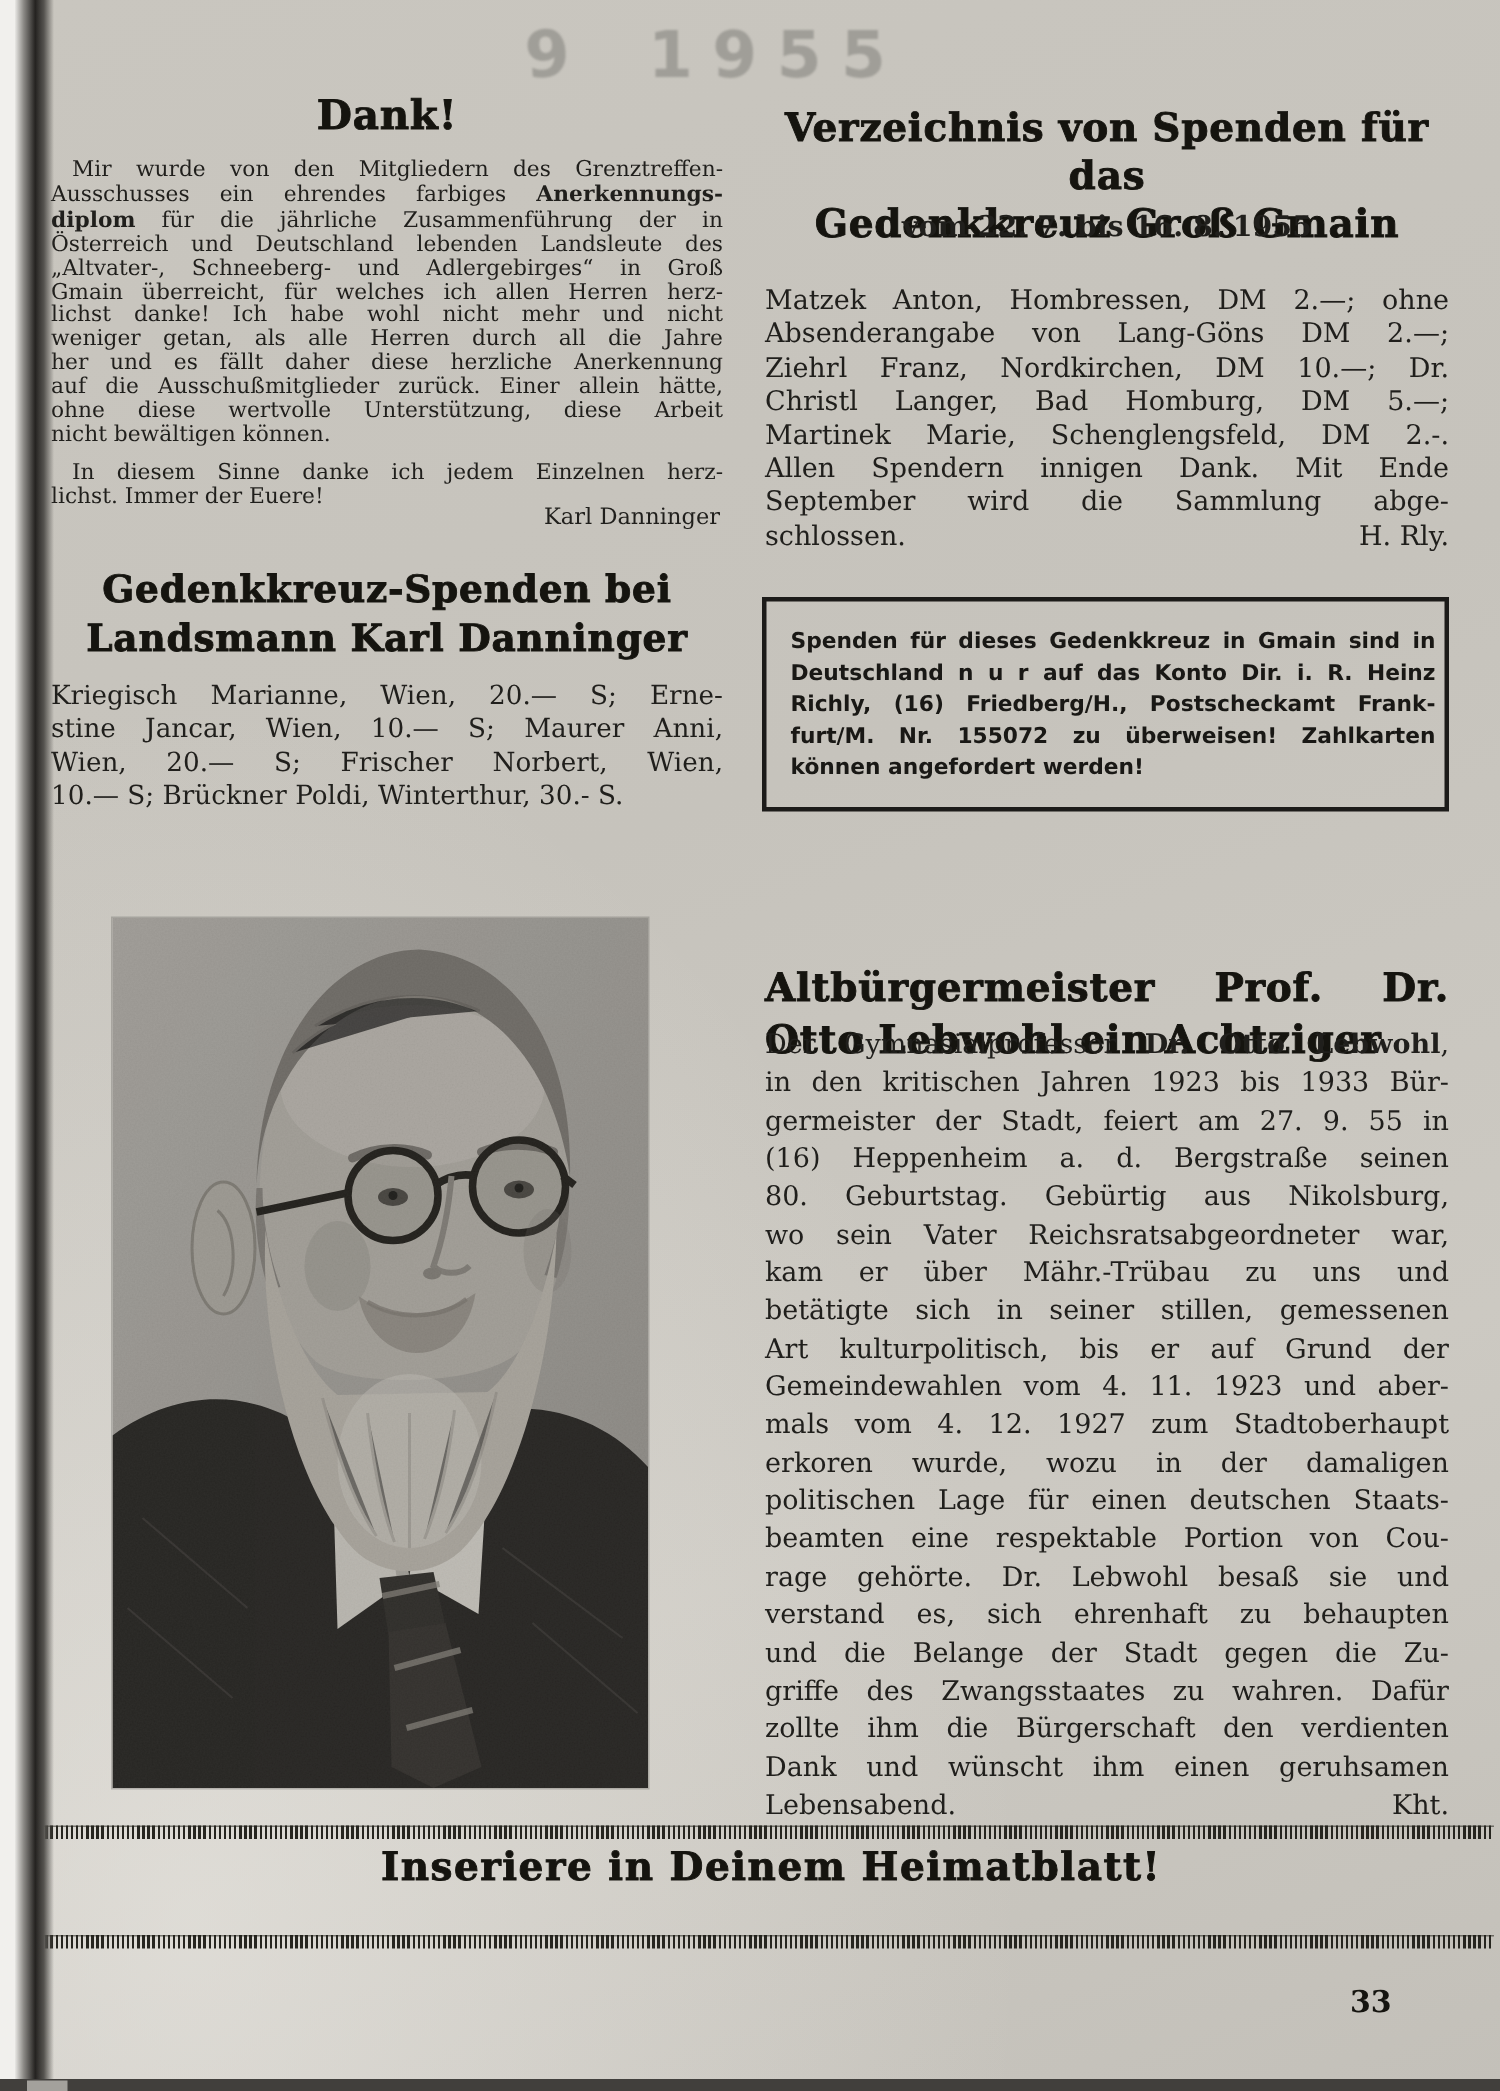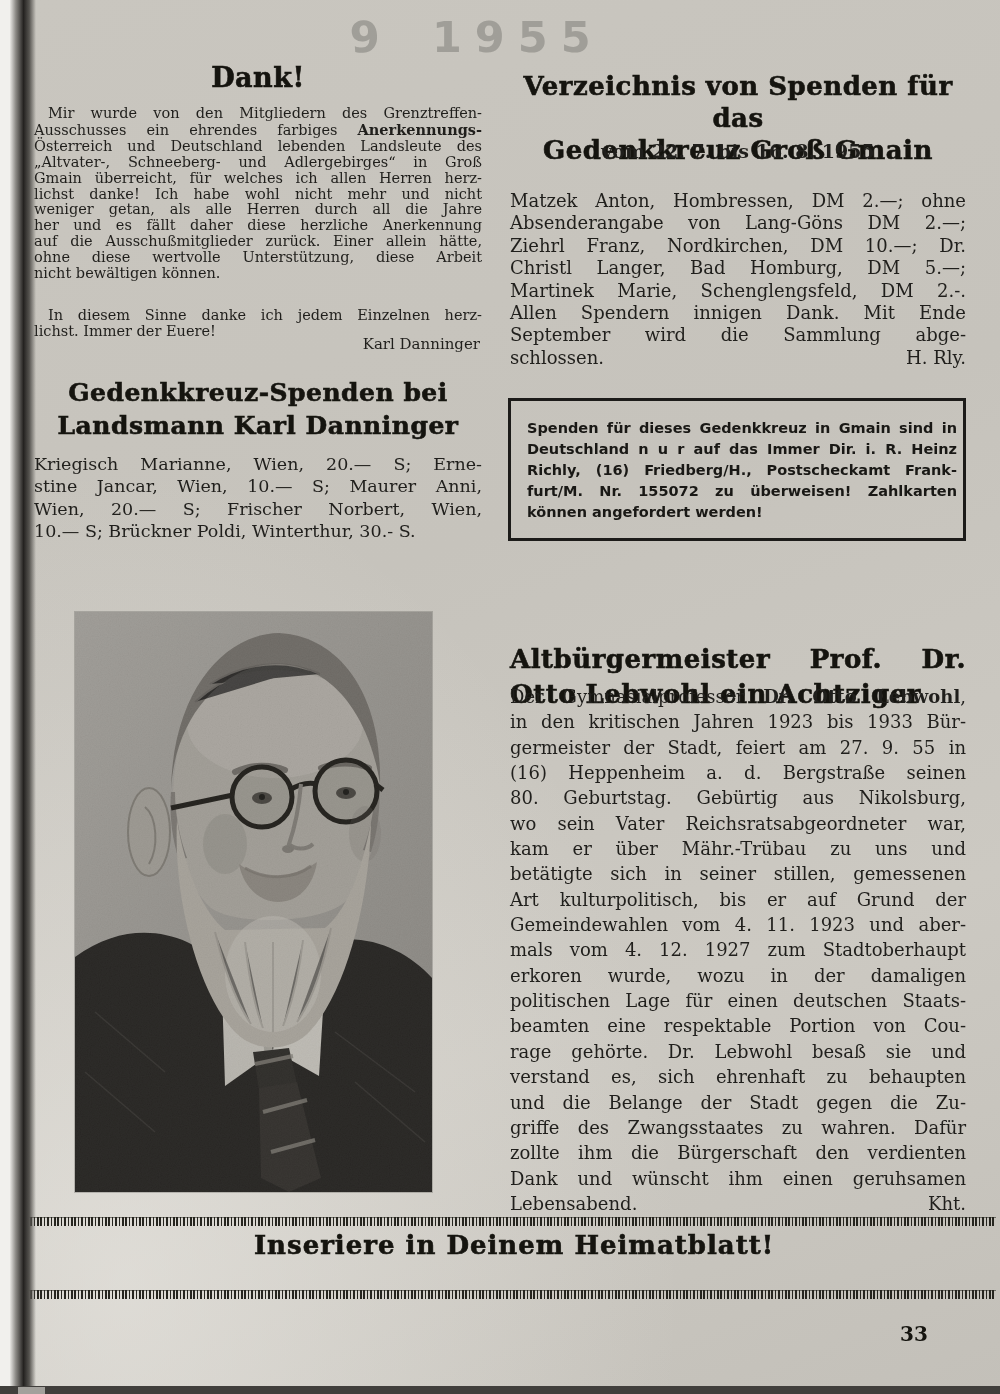--- a/index.html
+++ b/index.html
@@ -96,20 +96,21 @@
 
     <div class="stamp">
       <span class="digit">9</span><span class="year">1955</span>
     </div>
 
     <div class="col-left">
       <div class="dank-heading headline">Dank!</div>
       <div class="dank-para1 indent">
           <div class="tline">Mir wurde von den Mitgliedern des Grenztreffen-</div>
           <div class="tline">Ausschusses ein ehrendes farbiges <b>Anerkennungs-</b></div>
+          <div class="tline"><b>diplom</b> für die jährliche Zusammenführung der in</div>
           <div class="tline">Österreich und Deutschland lebenden Landsleute des</div>
           <div class="tline">„Altvater-, Schneeberg- und Adlergebirges“ in Groß</div>
           <div class="tline">Gmain überreicht, für welches ich allen Herren herz-</div>
           <div class="tline">lichst danke! Ich habe wohl nicht mehr und nicht</div>
           <div class="tline">weniger getan, als alle Herren durch all die Jahre</div>
           <div class="tline">her und es fällt daher diese herzliche Anerkennung</div>
           <div class="tline">auf die Ausschußmitglieder zurück. Einer allein hätte,</div>
           <div class="tline">ohne diese wertvolle Unterstützung, diese Arbeit</div>
           <div class="tline last">nicht bewältigen können.</div>
         </div>
@@ -242,21 +243,21 @@
           <div class="tline">September wird die Sammlung abge-</div>
           <div class="tline split last">
             <span>schlossen.</span>
             <span>H. Rly.</span>
           </div>
         </div>
 
       <div class="konto-box">
         <div>
             <div class="tline">Spenden für dieses Gedenkkreuz in Gmain sind in</div>
-            <div class="tline">Deutschland n u r auf das Immer Dir. i. R. Heinz</div>
+            <div class="tline">Deutschland n u r auf das Konto Dir. i. R. Heinz</div>
             <div class="tline">Richly, (16) Friedberg/H., Postscheckamt Frank-</div>
             <div class="tline">furt/M. Nr. 155072 zu überweisen! Zahlkarten</div>
             <div class="tline last">können angefordert werden!</div>
           </div>
       </div>
 
       <div class="leb-heading headline">
           <div class="tline">Altbürgermeister Prof. Dr.</div>
           <div class="tline last">Otto Lebwohl ein Achtziger</div>
         </div>

